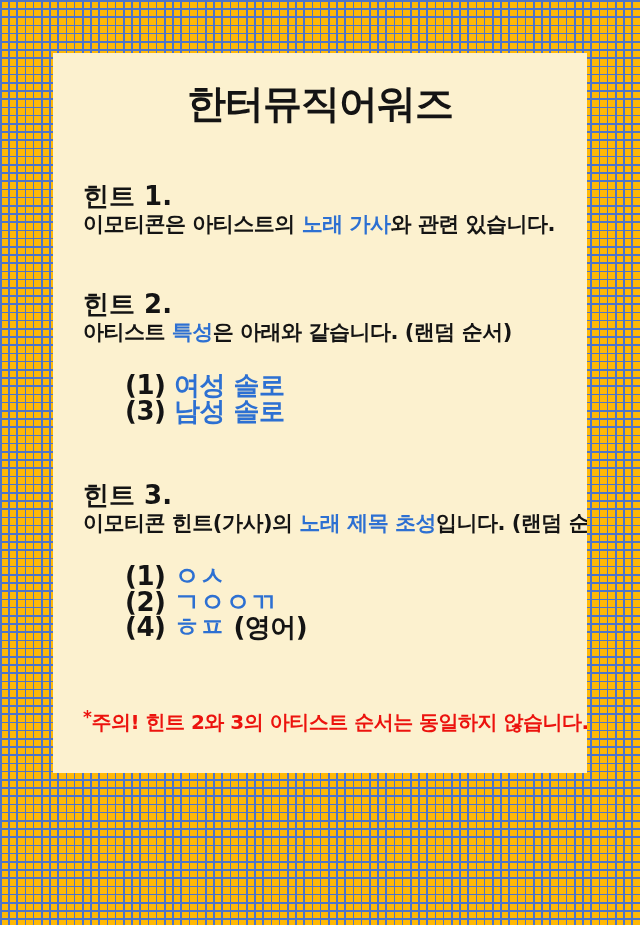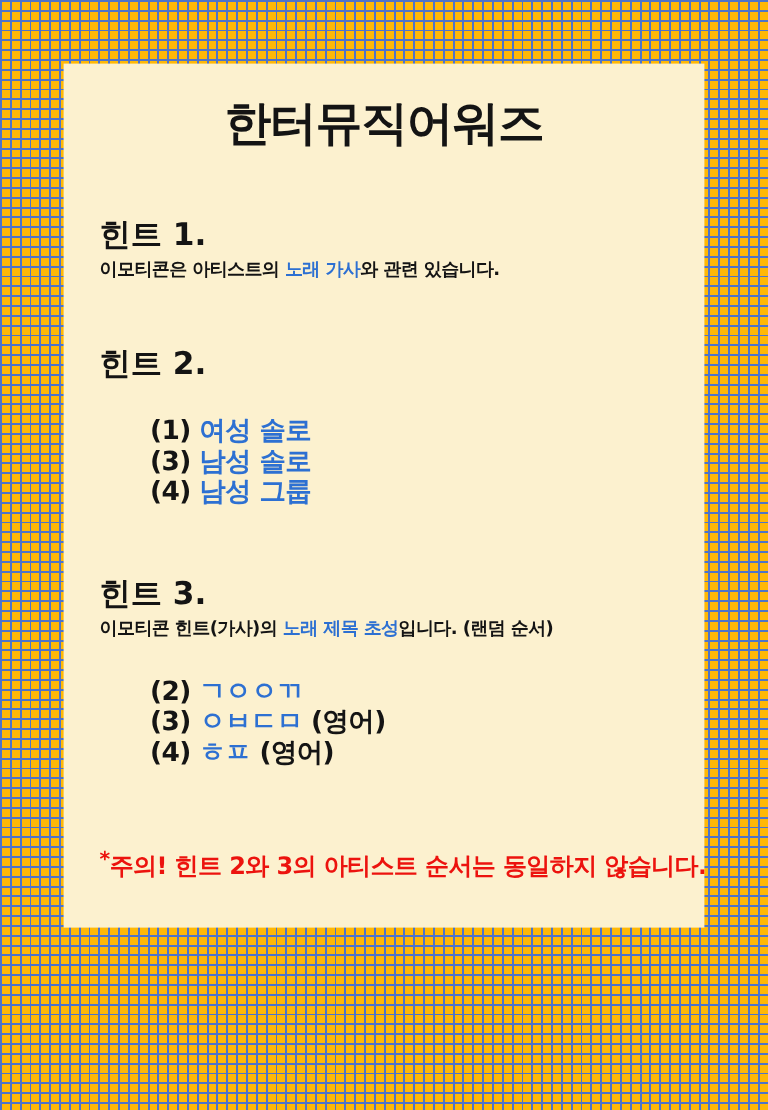--- a/index.html
+++ b/index.html
@@ -46,31 +46,31 @@
   .hint-section.s2 { margin-top: 52px; }
   .hint-section.s3 { margin-top: 56px; }
   .hint-heading {
     margin: 0;
     font-size: 26px;
     line-height: 30px;
     font-weight: bold;
   }
   .hint-body {
     margin: 0;
-    font-size: 15px;
+    font-size: 21px;
     line-height: 26px;
     letter-spacing: -0.5px;
     white-space: nowrap;
   }
   .accent { color: var(--blue, #2D70D2); }
   .hint-list {
     list-style: none;
     margin: 28px 0 0 0;
     padding: 0 0 0 42px;
-    font-size: 22px;
+    font-size: 26px;
     line-height: 25.5px;
     letter-spacing: -0.5px;
   }
   .warning {
     margin: 68px 0 0 0;
     color: var(--red, #EC130E);
     font-size: 20px;
     line-height: 26px;
     letter-spacing: -0.5px;
     white-space: nowrap;
@@ -90,32 +90,32 @@
 
     <h1 class="title"><span>한터뮤직어워즈</span><br></h1>
 
     <div id="sections">
         <section class="hint-section s1">
           <h2 class="hint-heading">힌트 1.</h2>
           <p class="hint-body"><span>이모티콘은 아티스트의 </span><span class="accent">노래 가사</span><span>와 관련 있습니다.</span></p>
         </section>
         <section class="hint-section s2">
           <h2 class="hint-heading">힌트 2.</h2>
+          <p class="hint-body"><span>아티스트 </span><span class="accent">특성</span><span>은 아래와 같습니다. (랜덤 순서)</span></p>
           <ol class="hint-list">
             <li><span>(1) </span><span class="accent">여성 솔로</span></li>
             <li><span>(3) </span><span class="accent">남성 솔로</span></li>
-            <li><span>(4) </span><span class="accent">남성 그룹</span></li>
           </ol>
         </section>
         <section class="hint-section s3">
           <h2 class="hint-heading">힌트 3.</h2>
           <p class="hint-body"><span>이모티콘 힌트(가사)의 </span><span class="accent">노래 제목 초성</span><span>입니다. (랜덤 순서)</span></p>
           <ol class="hint-list">
+            <li><span>(1) </span><span class="accent">ㅇㅅ</span></li>
             <li><span>(2) </span><span class="accent">ㄱㅇㅇㄲ</span></li>
-            <li><span>(3) </span><span class="accent">ㅇㅂㄷㅁ</span><span> (영어)</span></li>
             <li><span>(4) </span><span class="accent">ㅎㅍ</span><span> (영어)</span></li>
           </ol>
         </section>
       </div>
 
     <p class="warning"><span class="warn-mark">*</span><span>주의! 힌트 2와 3의 아티스트 순서는 동일하지 않습니다.</span></p>
 
   </div>
 </div>
 

